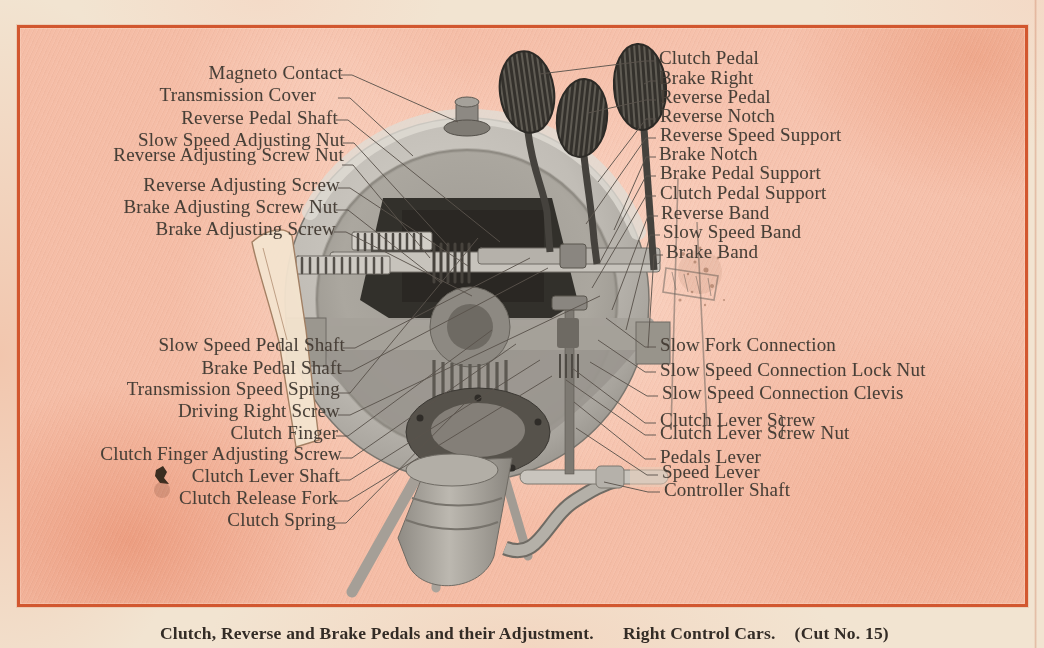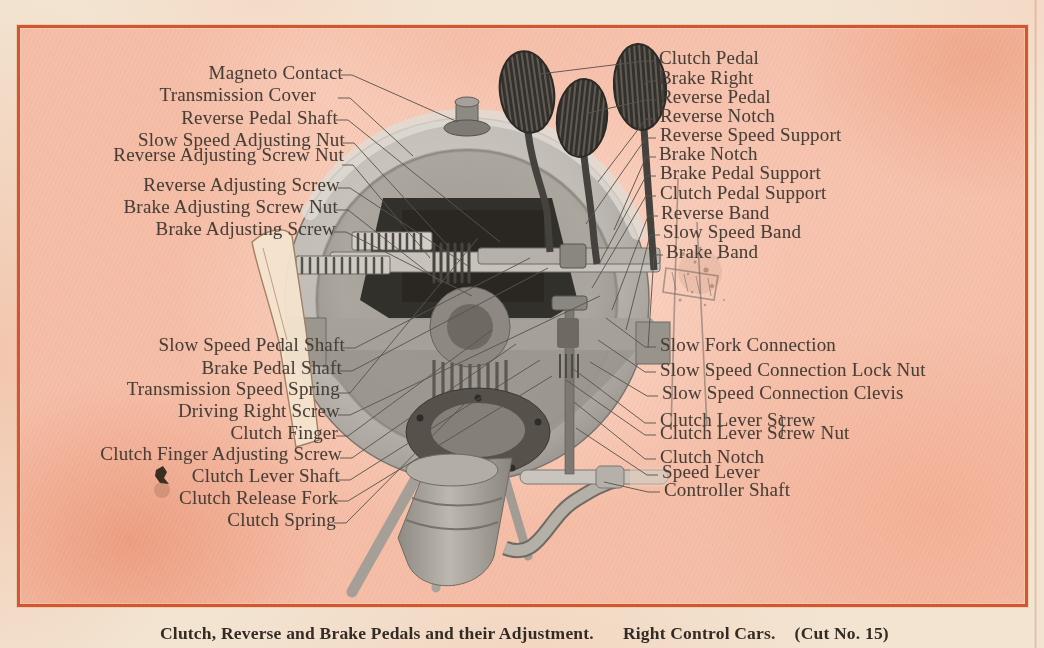--- a/index.html
+++ b/index.html
@@ -320,21 +320,21 @@
   <span class="lbl" style="top:212px;left:661px">Reverse Band</span>
   <span class="lbl" style="top:231px;left:663px">Slow Speed Band</span>
   <span class="lbl" style="top:251px;left:666px">Brake Band</span>
 
   <span class="lbl" style="top:344px;left:660px">Slow Fork Connection</span>
   <span class="lbl" style="top:369px;left:660px">Slow Speed Connection Lock Nut</span>
   <span class="lbl" style="top:392px;left:662px">Slow Speed Connection Clevis</span>
   <span class="lbl" style="top:419px;left:660px">Clutch Lever Screw</span>
   <span class="lbl" style="top:432px;left:660px">Clutch Lever Screw Nut</span>
   <span class="brace" style="top:426px;left:778px">}</span>
-  <span class="lbl" style="top:456px;left:660px">Clutch Notch</span>
+  <span class="lbl" style="top:456px;left:660px">Pedals Lever</span>
   <span class="lbl" style="top:471px;left:662px">Speed Lever</span>
   <span class="lbl" style="top:489px;left:664px">Controller Shaft</span>
 
   <div class="caption">
     <span class="gap1">Clutch, Reverse and Brake Pedals and their Adjustment.</span><span class="gap2">Right Control Cars.</span><span>(Cut No. 15)</span>
   </div>
 
 </div>
 
 </body></html>

